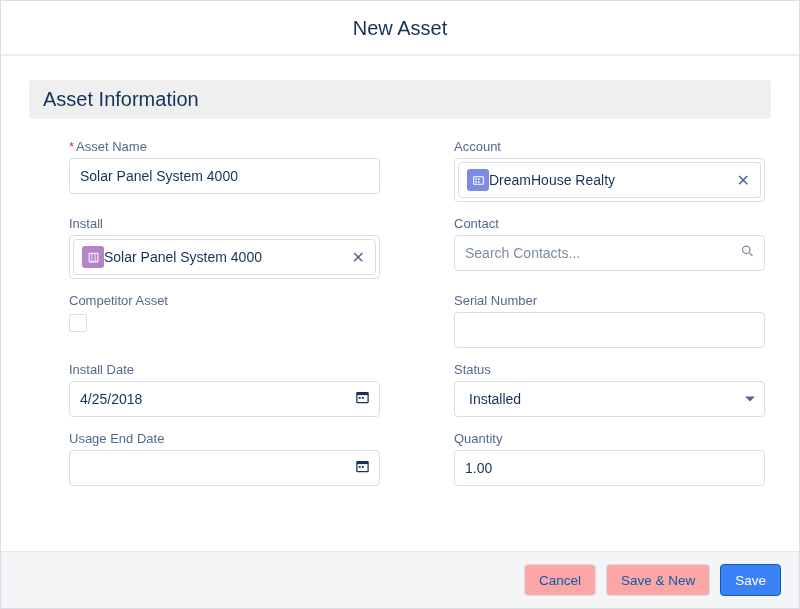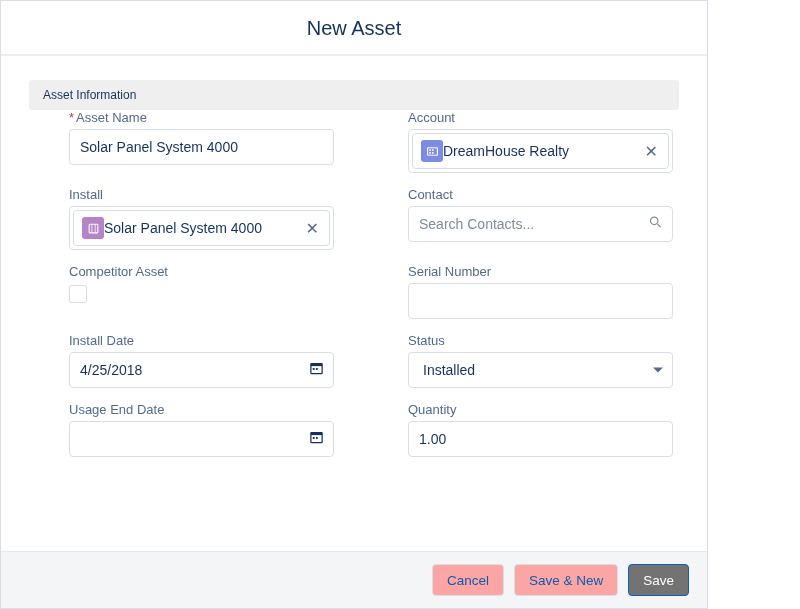--- a/index.html
+++ b/index.html
@@ -4,21 +4,21 @@
   <style>
     * { box-sizing: border-box; margin: 0; padding: 0; }
     body {
       font-family: -apple-system, BlinkMacSystemFont, "Segoe UI", Arial, sans-serif;
       background: #fff;
       width: 800px;
       height: 609px;
       overflow: hidden;
     }
     .modal {
-      width: 708px;
+      width: 800px;
       height: 609px;
       border: 1px solid #d8dde6;
       background: #fff;
       display: flex;
       flex-direction: column;
     }
     .modal-header {
       text-align: center;
       padding: 16px 0 14px;
       border-bottom: 2px solid #ecedee;
@@ -29,23 +29,24 @@
       color: #16325c;
     }
     .modal-body {
       flex: 1;
       overflow-y: auto;
       padding: 24px 28px 8px;
     }
     .section-header {
       background: #efeff0;
       padding: 8px 14px;
-      font-size: 12px;
+      font-size: 20px;
       color: #16325c;
       border-radius: 3px;
+      margin-bottom: 20px;
     }
     .grid {
       display: grid;
       grid-template-columns: 1fr 1fr;
       column-gap: 40px;
       row-gap: 14px;
       padding: 0 6px;
     }
     .form-item {
       display: flex;
@@ -147,21 +148,21 @@
       height: 32px;
       border-radius: 4px;
       border: 1px solid #d8dde6;
       background: #fca5a5;
       padding: 0 14px;
       font-size: 13.5px;
       color: #0b5cab;
       cursor: pointer;
     }
     .btn-primary {
-      background: #737373;
+      background: #3b82f6;
       border-color: #0c5fb3;
       color: #fff;
       font-weight: 500;
     }
   </style>
 </head>
 <body>
 
 <div class="modal">
   <div class="modal-header">

